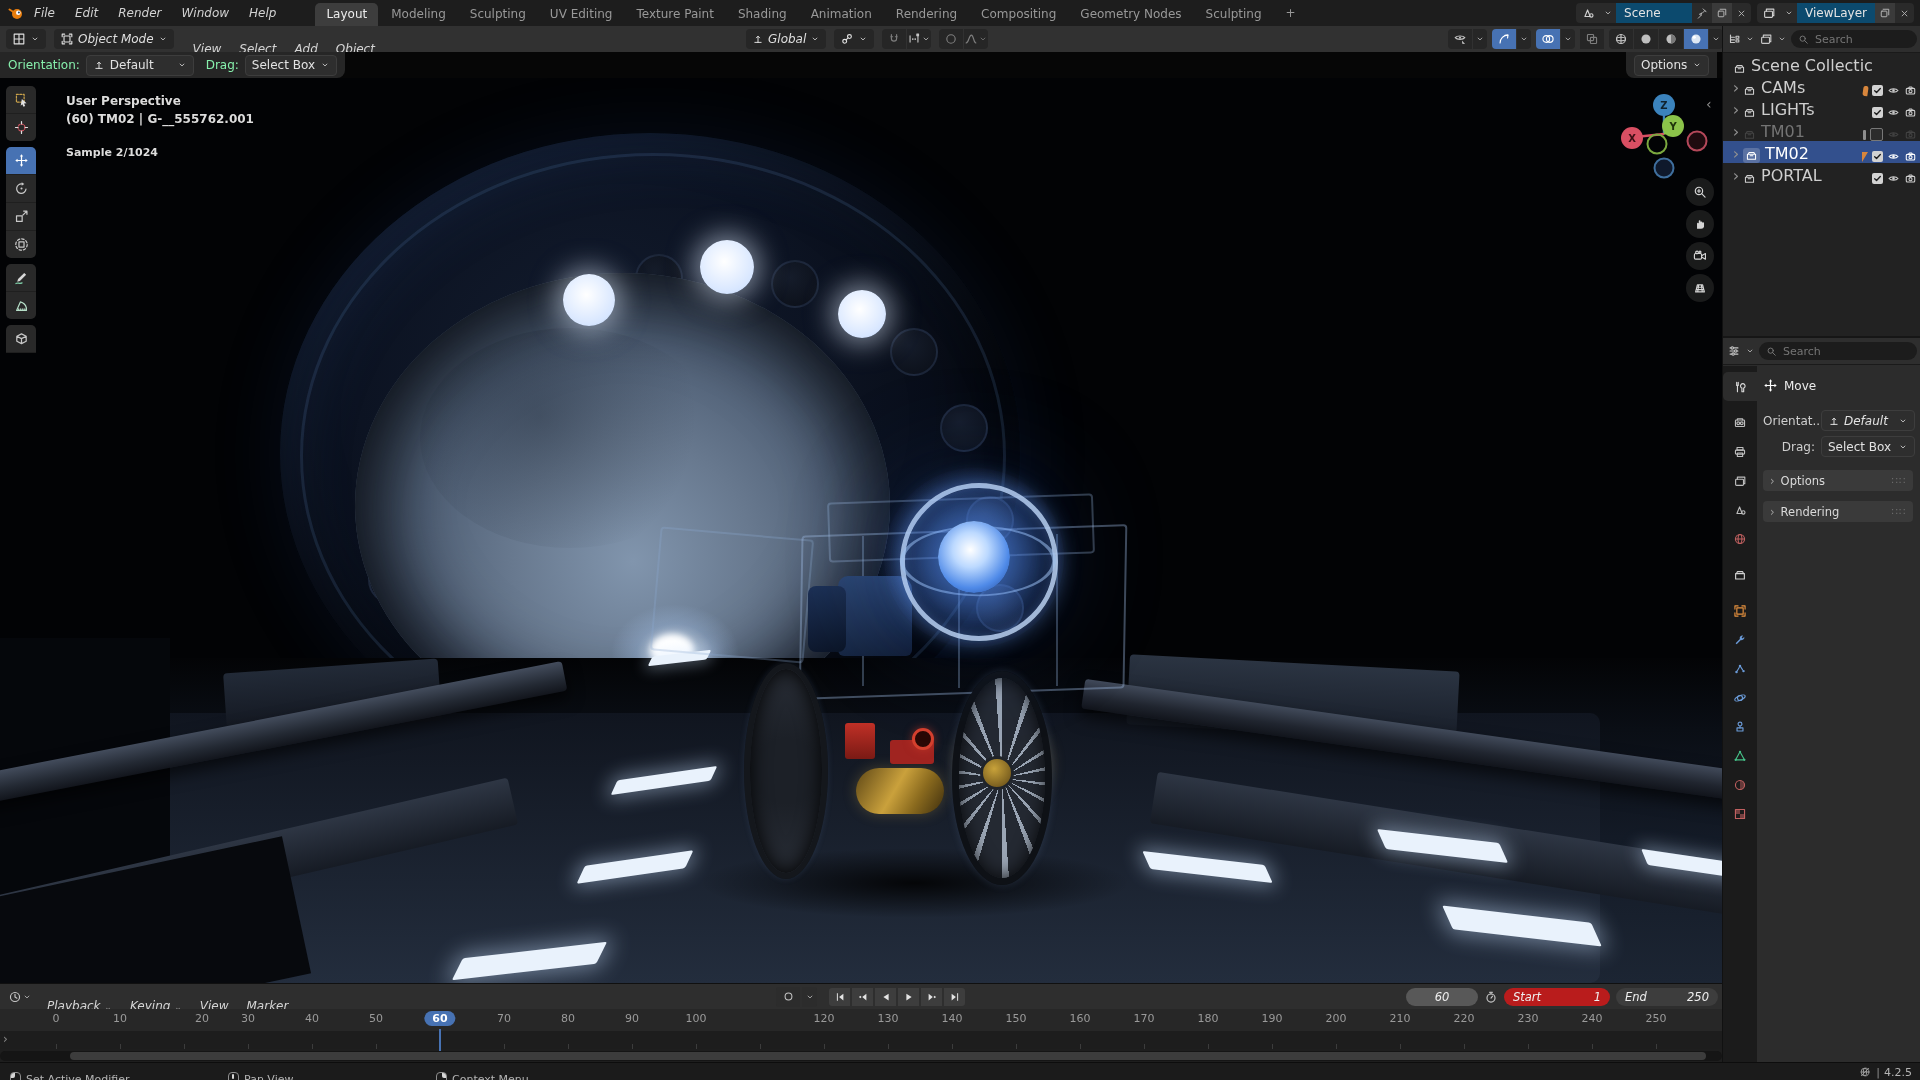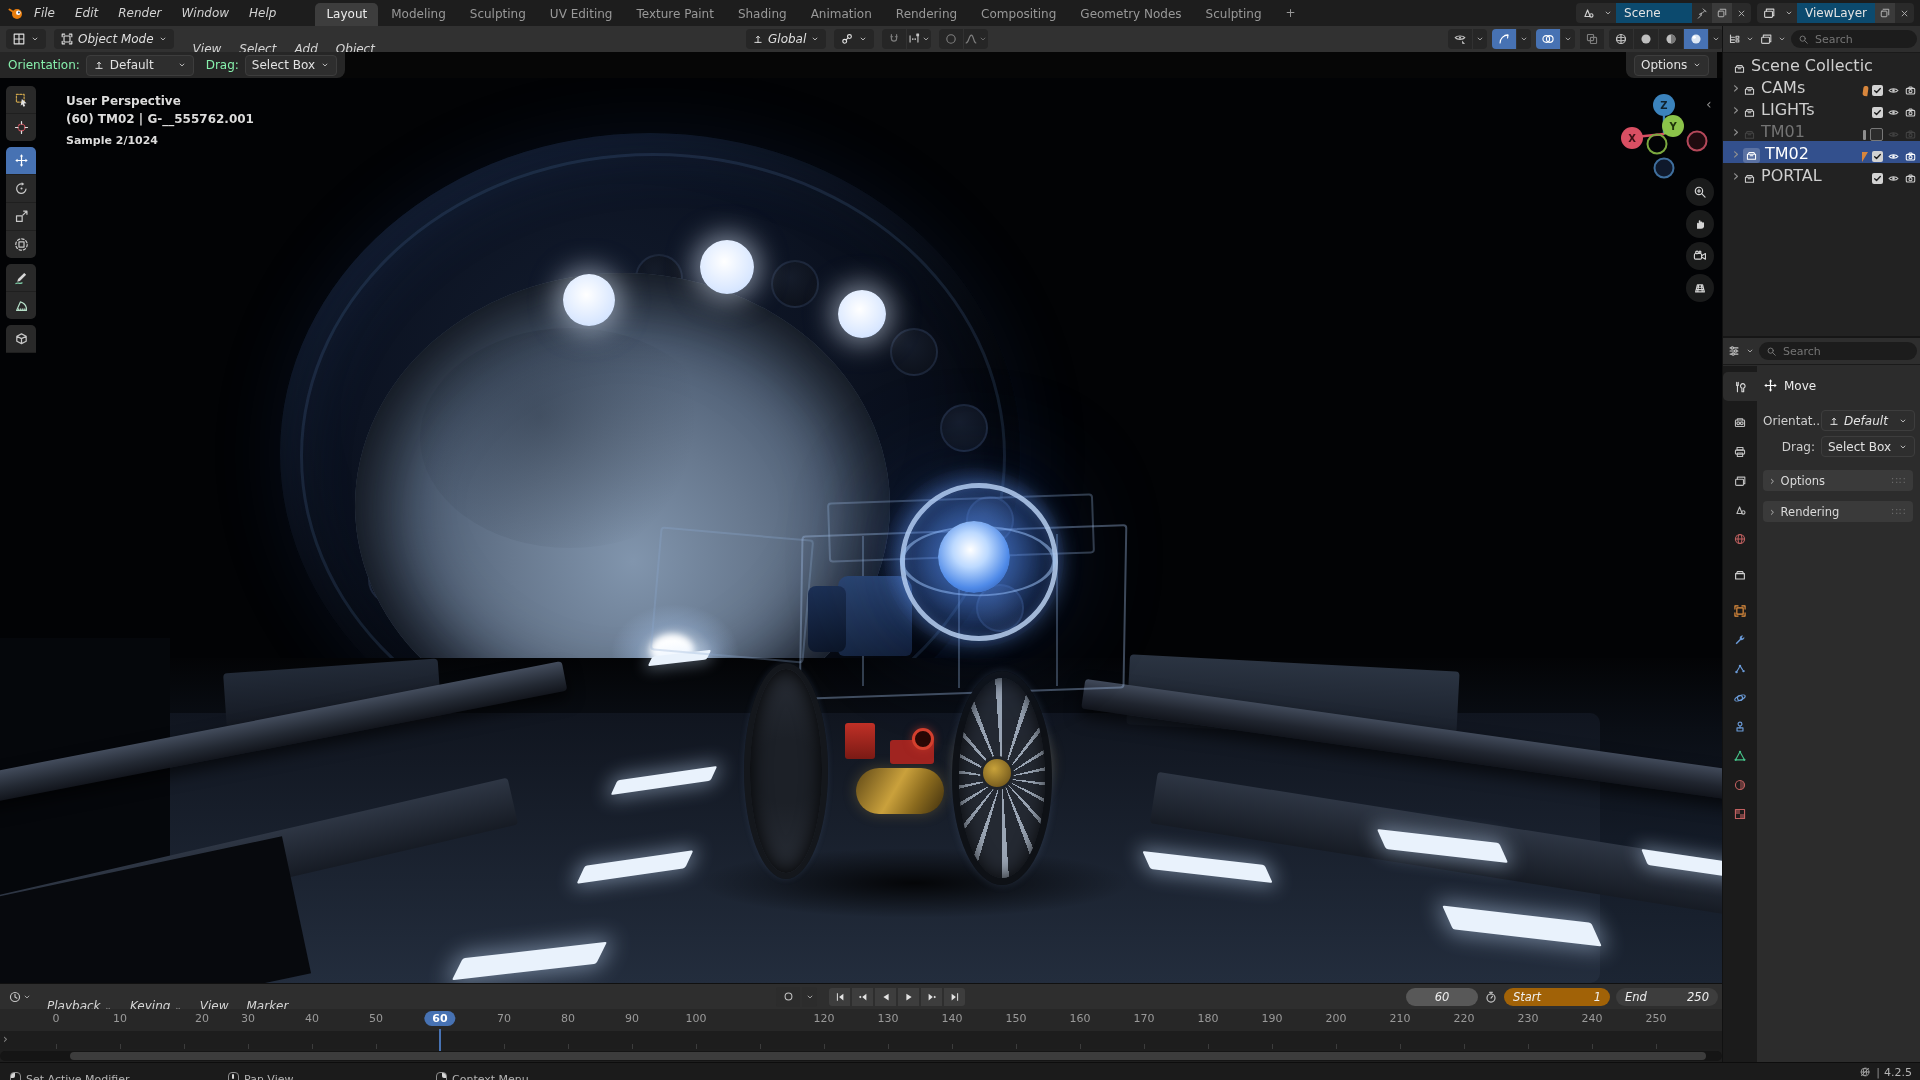--- a/index.html
+++ b/index.html
@@ -507,21 +507,21 @@
     <div class="abs" style="left:952px;top:593px;width:86px;height:200px;border-radius:50%;border:7px solid #0e1116;background:repeating-conic-gradient(#242932 0deg 16deg, #9aa5b4 16deg 20deg);box-shadow:inset 0 0 18px rgba(0,0,0,.8), 0 0 8px rgba(120,150,200,.2);"></div>
     <div class="abs" style="left:980px;top:678px;width:28px;height:28px;border-radius:50%;background:radial-gradient(circle at 40% 35%,#c8a23a,#5e4716);border:3px solid #20242a;"></div>
 
     <div class="abs" style="left:884px;top:390px;width:180px;height:180px;border-radius:50%;background:radial-gradient(circle, rgba(90,150,255,.35), rgba(60,110,220,.12) 55%, transparent 75%);"></div>
     <div class="abs" style="left:900px;top:405px;width:148px;height:148px;border:5px solid rgba(205,225,248,.85);border-radius:50%;box-shadow:0 0 22px rgba(120,170,255,.45), inset 0 0 12px rgba(120,170,255,.35);"></div>
     <div class="abs" style="left:900px;top:405px;width:148px;height:148px;border:4px solid rgba(175,205,240,.55);border-radius:50%;transform:scaleY(.45) rotate(18deg);"></div>
     <div class="abs" style="left:938px;top:443px;width:72px;height:72px;border-radius:50%;background:radial-gradient(circle at 45% 40%, #ffffff, #bcd9ff 30%, #4f8ae8 65%, #1c3f88);box-shadow:0 0 50px 18px rgba(90,150,255,.55), 0 0 120px 40px rgba(60,110,220,.25);"></div>
 
     <div class="vp-info" style="top:16px;font-size:12px">User Perspective</div>
     <div class="vp-info" style="top:34px;font-size:12px">(60) TM02 | G-__555762.001</div>
-    <div class="vp-info" style="top:56px;font-size:11px">Sample 2/1024</div>
+    <div class="vp-info" style="top:68px;font-size:11px">Sample 2/1024</div>
 
     <div id="vtools">
         <div class="tool-btn grp-start">
           <svg viewBox="0 0 16 16" width="15" height="15" fill="none" stroke="currentColor" stroke-width="1.3" stroke-linecap="round" stroke-linejoin="round">
             <rect x="2.6" y="2.6" width="8.2" height="8.2" stroke="#c8a14a" stroke-dasharray="2 1.6"></rect>
             <path d="M8.4 7.4 L13.4 12 L10.7 12.2 L11.9 14.8 L10.1 15.6 L8.9 13 L7.1 14.6 Z" fill="#e2e2e2" stroke="none"></path>
           </svg>
         </div>
         <div class="tool-btn grp-end">
           <svg viewBox="0 0 16 16" width="15" height="15" fill="none" stroke="currentColor" stroke-width="1.3" stroke-linecap="round" stroke-linejoin="round">
@@ -1074,21 +1074,21 @@
           </span>
       </div>
       <div class="flex" style="position:absolute;right:4px;gap:6px">
         <span class="numfield" style="width:72px;background:#585858">60</span>
         <span class="ic">
             <svg viewBox="0 0 16 16" width="14" height="14" fill="none" stroke="currentColor" stroke-width="1.3" stroke-linecap="round" stroke-linejoin="round">
               <circle cx="8" cy="9.2" r="4.6"></circle>
               <path d="M8 9.2 L9.8 7 M6.3 2.6 h3.4 M8 2.6 V4.4"></path>
             </svg>
           </span>
-        <span class="numfield" style="width:88px;background:#a16207;justify-content:space-between;padding:0 9px">
+        <span class="numfield" style="width:88px;background:#b91c1c;justify-content:space-between;padding:0 9px">
           <span>Start</span>
           <span>1</span>
         </span>
         <span class="numfield" style="width:84px;background:#3d3d3d;justify-content:space-between;padding:0 9px">
           <span>End</span>
           <span>250</span>
         </span>
       </div>
     </div>
     <div id="tl-ruler">

